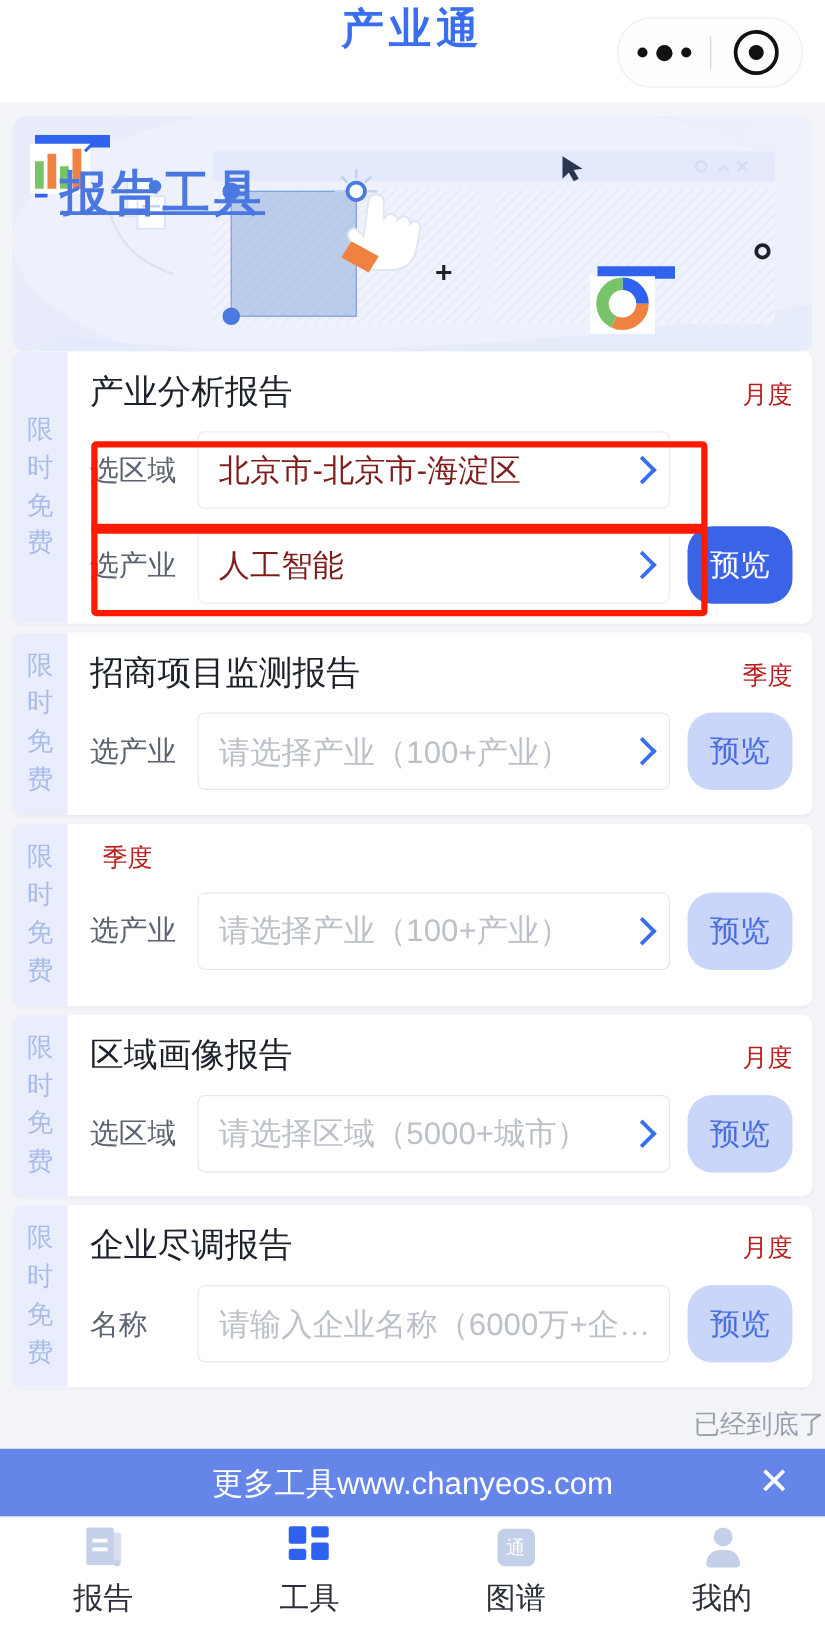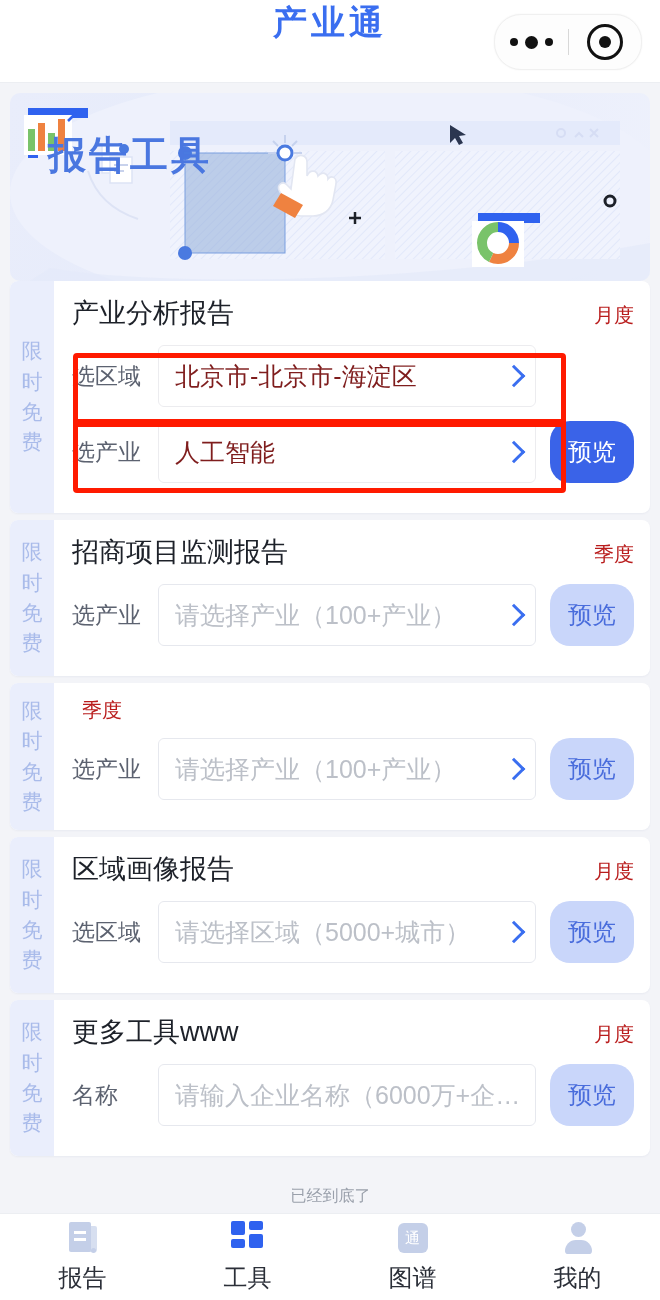--- a/index.html
+++ b/index.html
@@ -117,20 +117,21 @@
     left: 38px;
     top: 42px;
     z-index: 4;
   }
   .banner-title {
     font-size: 38px;
     font-weight: bold;
     color: #4a77e0;
     letter-spacing: 3px;
     line-height: 1.1;
+    text-decoration: underline;
   }
   .banner-sub {
     margin-top: 14px;
     font-size: 25px;
     color: #4166d8;
     letter-spacing: 1px;
   }
   .banner-art {
     position: absolute;
     left: 0; top: 0; right: 0; bottom: 0;
@@ -164,21 +165,21 @@
     justify-content: center;
     padding: 12px 0;
   }
   .free-tag span {
     font-size: 21px;
     color: #a9bbea;
     line-height: 1.45;
   }
   .card-body {
     flex: 1 1 auto;
-    padding: 14px 16px 30px 18px;
+    padding: 14px 16px 16px 18px;
     min-width: 0;
   }
   .card-head {
     display: flex;
     align-items: baseline;
     justify-content: space-between;
   }
   .card-title {
     font-size: 27px;
     color: #1d2129;
@@ -273,22 +274,22 @@
     border: 5px solid #ff1a00;
     border-radius: 4px;
     pointer-events: none;
     z-index: 20;
   }
 
   
   .end-text {
     position: absolute;
     left: 1px; right: 0;
-    text-align: center;
-    font-size: 16px;
+    text-align: right;
+    font-size: 21px;
     color: #9aa0ab;
     z-index: 1;
   }
   .promo {
     position: relative;
     z-index: 3;
     height: 54px;
     background: #6585e8;
     display: flex;
     align-items: center;
@@ -596,36 +597,40 @@
 
     <div class="card">
       <div class="free-tag">
         <span>限</span>
         <span>时</span>
         <span>免</span>
         <span>费</span>
       </div>
       <div class="card-body">
         <div class="card-head">
-          <div class="card-title">更多工具www</div>
+          <div class="card-title">企业尽调报告</div>
           <div class="card-period">月度</div>
         </div>
         <div class="row">
           <div class="row-label">名称</div>
           <div class="field">
             <span class="field-value placeholder">请输入企业名称（6000万+企业）</span>
           </div>
           <button class="preview-btn disabled">预览</button>
         </div>
       </div>
     </div>
 
     <div class="end-text" style="bottom:6px;">已经到底了</div>
   </div>
 
+  <div class="promo">
+    <span class="promo-text">更多工具www.chanyeos.com</span>
+    <button class="promo-close">✕</button>
+  </div>
 
   <div class="tabbar">
     <div class="tab inactive">
       <div class="tab-icon icon-report">
         <i class="sheet2"></i>
           <i class="sheet"></i>
           <i class="l1"></i>
           <i class="l2"></i>
           <i class="dot"></i>
       </div>

